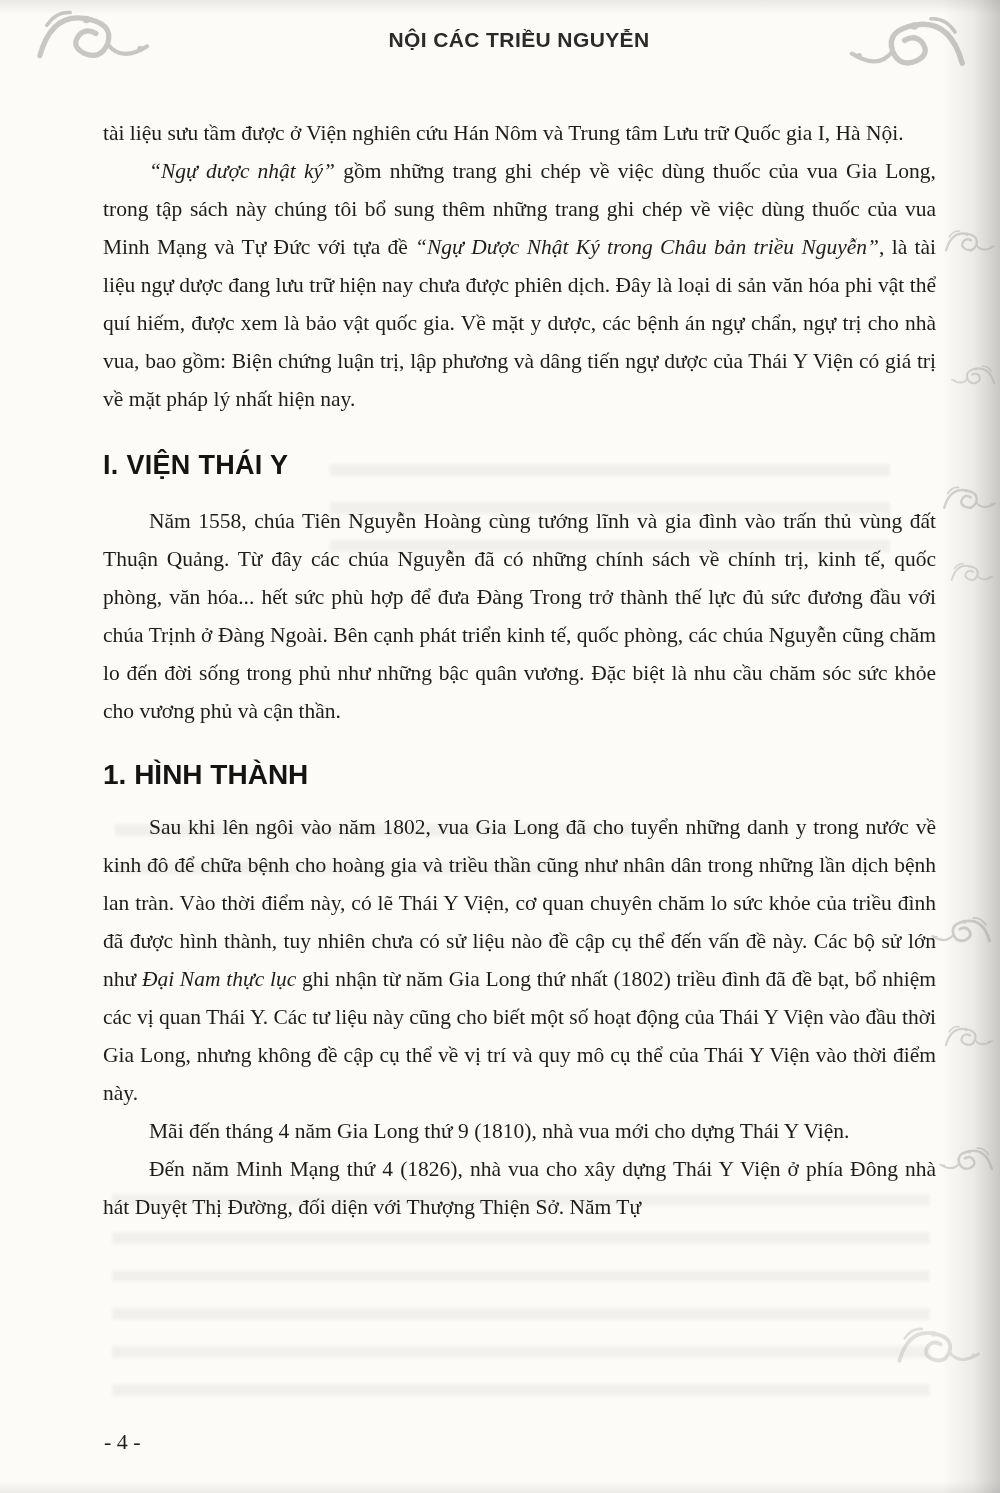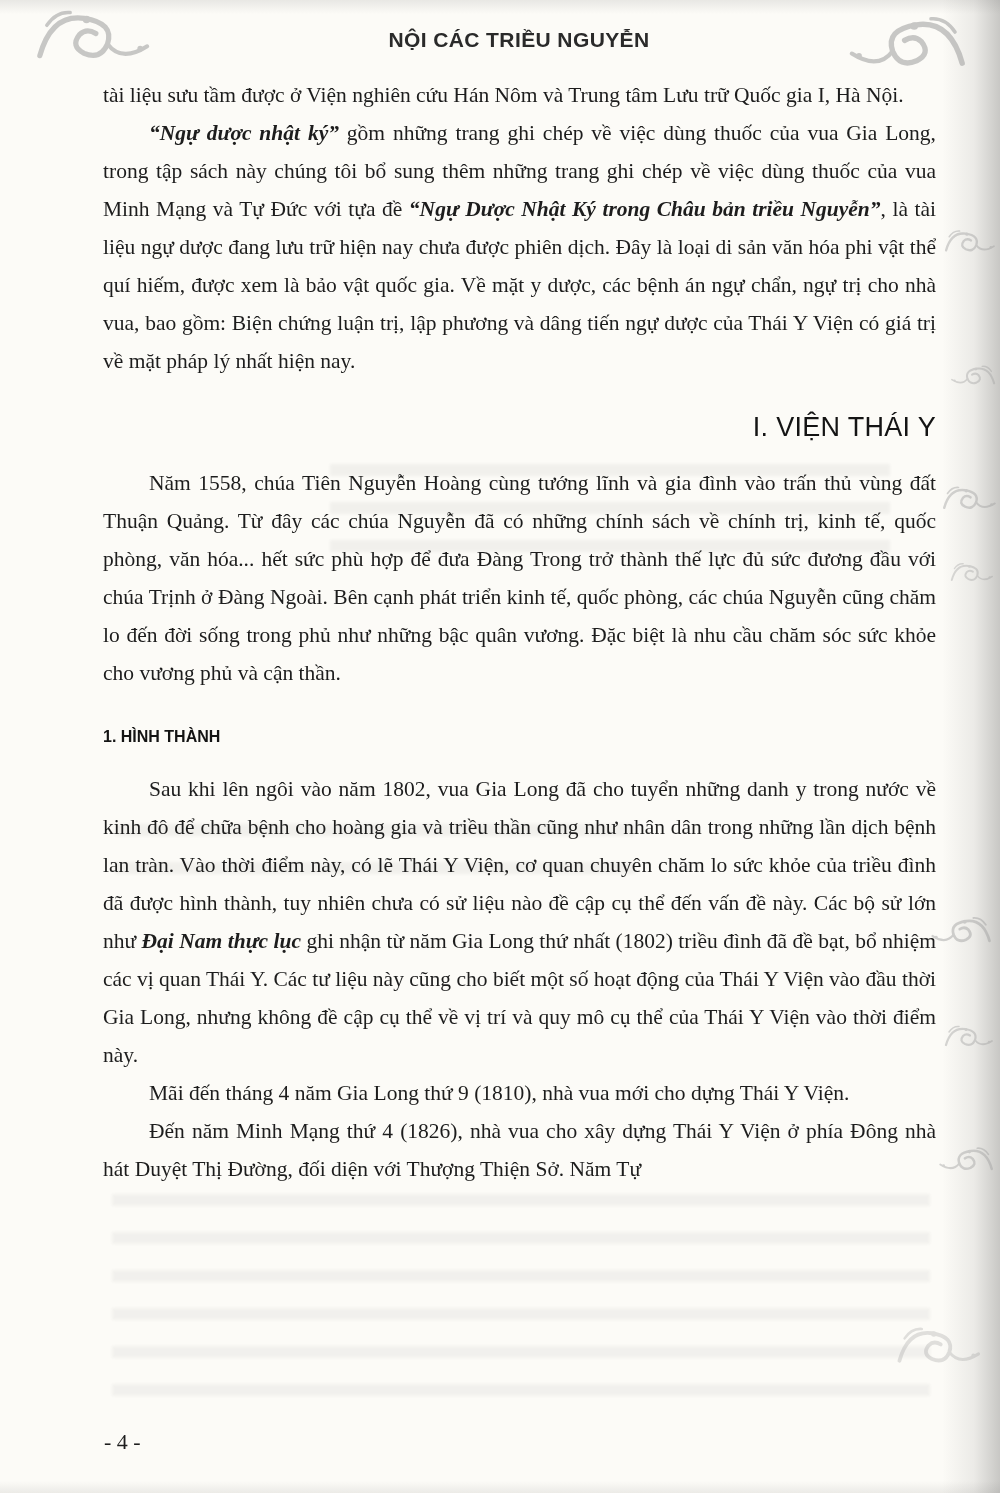--- a/index.html
+++ b/index.html
@@ -79,35 +79,35 @@
   
   .body-text {
     position: absolute;
     top: 76px; left: 103px; width: 833px;
     font-size: 21.5px;
     line-height: 38px;
     text-align: justify;
     color: #1d1d1d;
   }
   .body-text p { margin: 0; text-indent: 46px; }
-  .body-text p.no-indent { text-indent: 0; }
-  .italic { font-style: italic; font-weight: bold; }
+  .body-text p.no-indent { text-indent: 0; margin-top: 38px; }
+  .italic { font-style: italic; }
 
   h2.section-title {
-    text-align: right;
+    text-align: left;
     font-family: "Liberation Sans", sans-serif;
     font-size: 27px;
-    font-weight: normal;
+    font-weight: bold;
     color: #141414;
     margin: 28px 0 18px 0;
     letter-spacing: 0.3px;
   }
   h3.subsection-title {
     font-family: "Liberation Sans", sans-serif;
-    font-size: 16px;
+    font-size: 28px;
     font-weight: bold;
     color: #141414;
     margin: 26px 0 14px 0;
   }
 
   .page-number {
     position: absolute;
     left: 104px; bottom: 38px;
     font-size: 22px;
     color: #1d1d1d;

